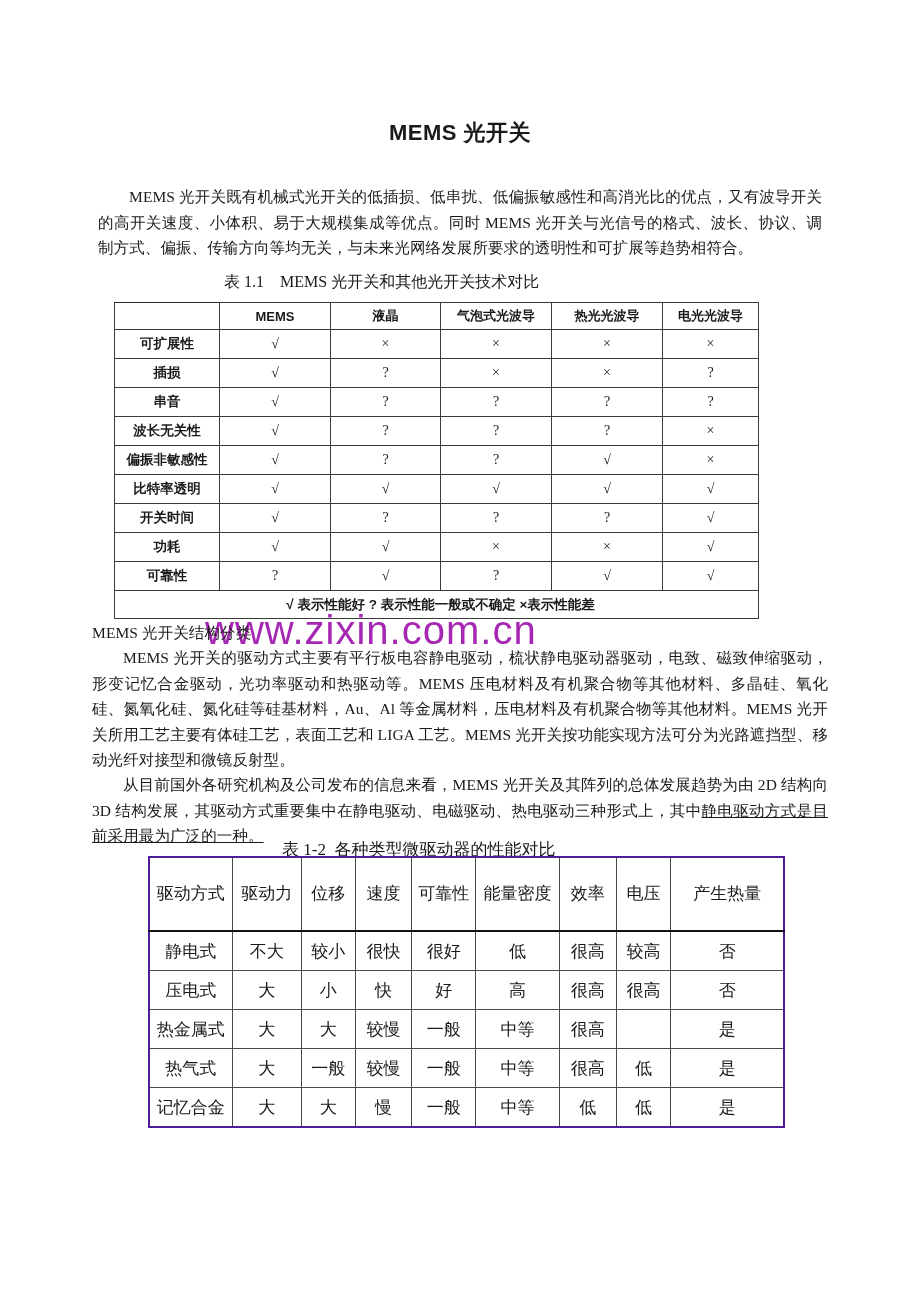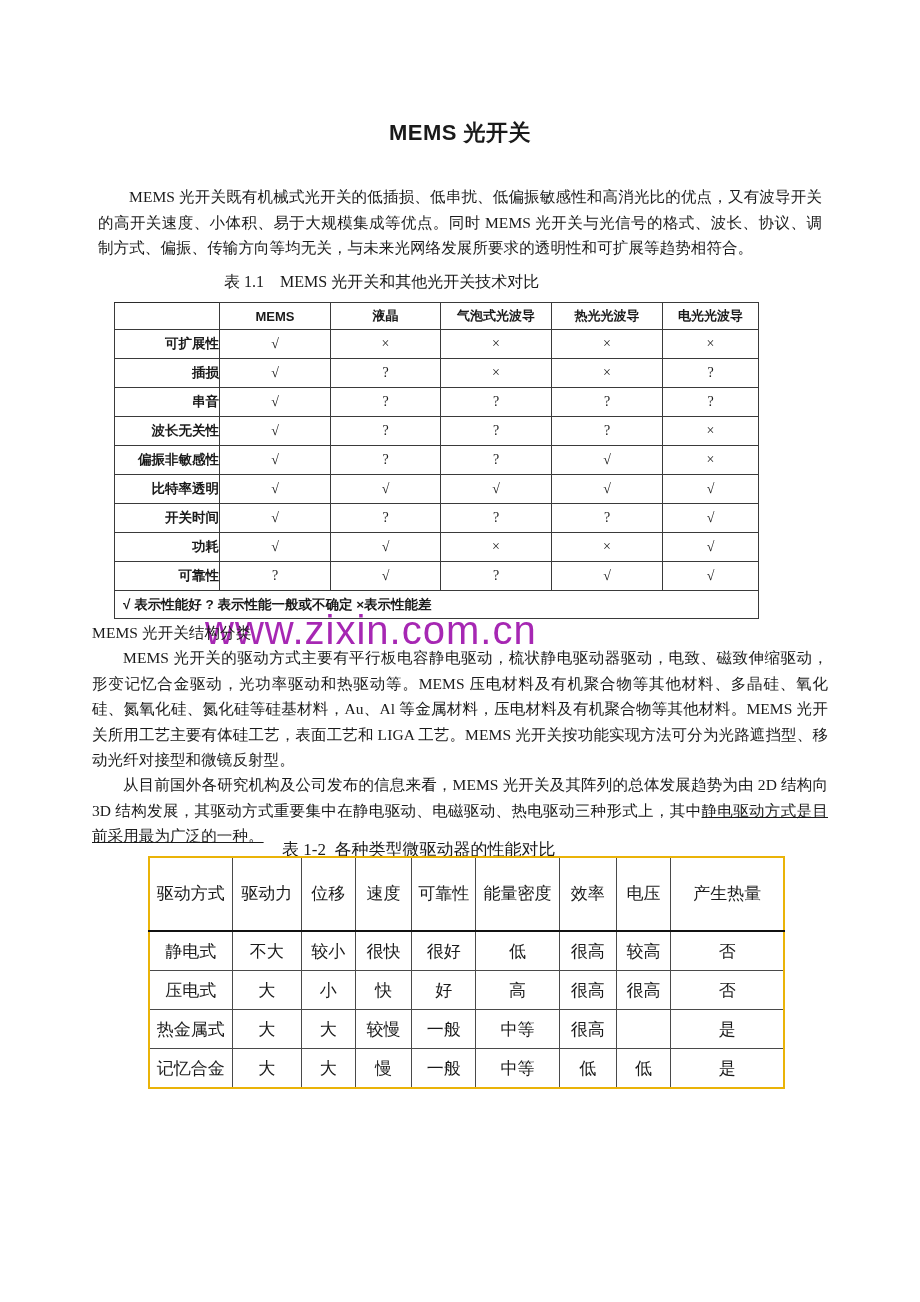--- a/index.html
+++ b/index.html
@@ -109,42 +109,41 @@
     font-weight: bold;
   }
   #table1 td.hd {
     height: 26px;
     font-weight: bold;
     font-size: 13px;
   }
   #table1 td.rowlabel {
     font-weight: bold;
     font-size: 13.5px;
-    text-align: right;
   }
   #table1 td.mark {
     font-family: "Liberation Serif", "DejaVu Serif", serif;
     font-weight: normal;
     font-size: 14px;
   }
   #table1 td.note {
-    text-align: left;
+    text-align: center;
     padding-left: 8px;
     font-size: 13.5px;
     height: 27px;
     border-top: 1px solid #2b2b2b;
   }
   #table1 td.hd.blank { border-top: 1px solid #2b2b2b; }
 
   
   #table2 {
     left: 148px;
     top: 856px;
     width: 637px;
-    border: 2px solid #eab308;
+    border: 2px solid #4c1d95;
   }
   #table2 td {
     height: 38px;
     font-size: 17px;
     font-family: "Liberation Serif", "DejaVu Serif", serif;
     border: 1px solid #4a4a4a;
   }
   #table2 td.hdr {
     height: 72px;
     line-height: 26px;
@@ -309,20 +308,31 @@
           <td>大</td>
           <td>大</td>
           <td>较慢</td>
           <td>一般</td>
           <td>中等</td>
           <td>很高</td>
           <td></td>
           <td>是</td>
         </tr>
         <tr>
+          <td class="first">热气式</td>
+          <td>大</td>
+          <td>一般</td>
+          <td>较慢</td>
+          <td>一般</td>
+          <td>中等</td>
+          <td>很高</td>
+          <td>低</td>
+          <td>是</td>
+        </tr>
+        <tr>
           <td class="first">记忆合金</td>
           <td>大</td>
           <td>大</td>
           <td>慢</td>
           <td>一般</td>
           <td>中等</td>
           <td>低</td>
           <td>低</td>
           <td>是</td>
         </tr>

